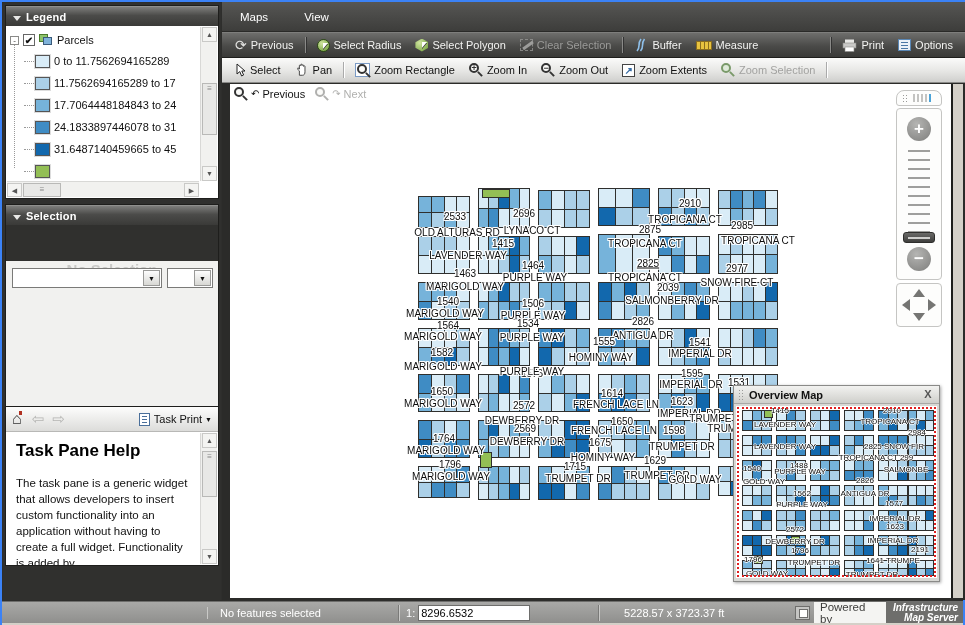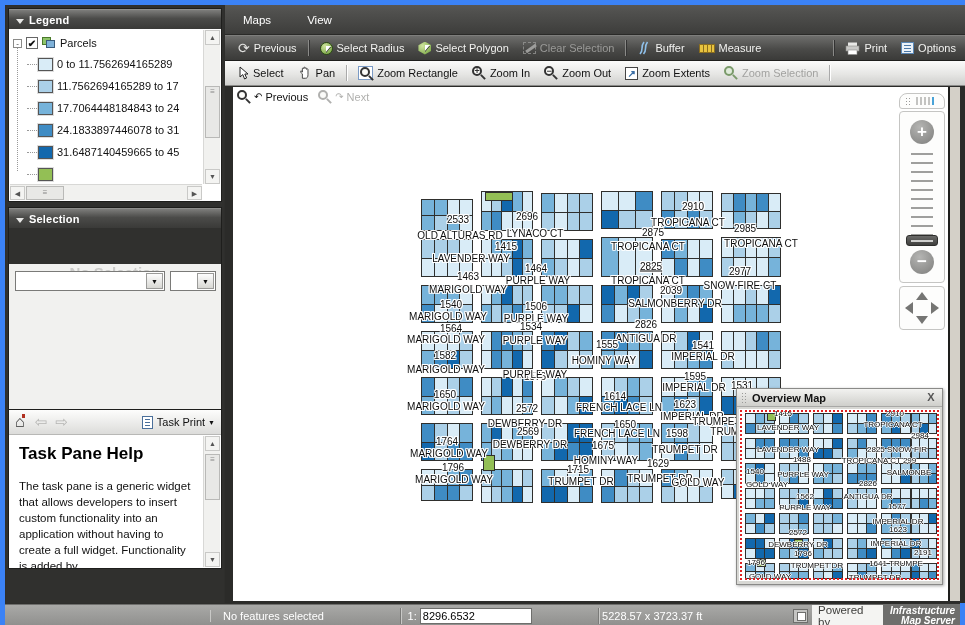--- a/index.html
+++ b/index.html
@@ -1,18 +1,18 @@
 <!DOCTYPE html>
 <html><head>
 <meta charset="utf-8">
 <style>
   * { box-sizing: border-box; margin: 0; padding: 0; }
   html,body { width:965px; height:625px; overflow:hidden; }
   body { font-family:"Liberation Sans", sans-serif; background:#1c1c1a; }
-  .app { position:relative; width:965px; height:625px; background:#2e2e2c; border:5px solid #3b82f6; }
+  .app { position:relative; width:965px; height:625px; background:#2e2e2c; border:2px solid #3b82f6; }
 
   
   .sidebar { position:absolute; left:1px; top:1px; width:218px; height:597px; background:#30302e; }
   .panel { position:absolute; left:2px; width:214px; border:1px solid #1e1e1c; }
   .panel-header { height:20px; background:linear-gradient(#7d7d7b,#4b4b49 45%,#3a3a38); color:#fff;
       font-size:11px; font-weight:bold; line-height:20px; padding-left:7px; letter-spacing:.2px;
       border-top:1px solid #8f8f8d; }
   .panel-header .tri { display:inline-block; width:0; height:0; border-left:4px solid transparent;
       border-right:4px solid transparent; border-top:5px solid #e8e8e6; margin-right:5px; }
 
@@ -174,21 +174,21 @@
       text-shadow:-1px 0 #fff, 1px 0 #fff, 0 -1px #fff, 0 1px #fff; }
 
   
   .statusbar { position:absolute; left:0; right:0; top:599px; height:22px; background:linear-gradient(#a9a9a7,#8f8f8d);
       border-top:1px solid #6e6e6c; display:flex; align-items:center; color:#fff; font-size:11px; }
   .sb-sep { width:1px; height:16px; background:#c9c9c7; box-shadow:-1px 0 0 #7a7a78; }
   .sb-sel { width:193px; padding-left:12px; }
   .sb-scale { display:flex; align-items:center; gap:3px; width:200px; padding-left:6px; }
   .sb-scale input { width:112px; height:16px; border:1px solid #6e6e6c; font-size:11px; font-family:"Liberation Sans",sans-serif;
       padding:0 2px; color:#000; }
-  .sb-extent { width:196px; padding-left:2px; }
+  .sb-extent { width:196px; padding-left:24px; }
   .sb-right { margin-left:auto; display:flex; align-items:center; height:100%; }
   .sb-winic { width:15px; height:14px; background:#c5c5c3; border:1px solid #6e6e6c; position:relative; margin-right:4px; }
   .sb-winic::after { content:""; position:absolute; right:1px; bottom:1px; width:7px; height:7px; background:#fff; border:1px solid #6e6e6c; }
   .sb-powered { background:#f4f4f2; color:#3e3e3c; height:100%; display:flex; align-items:center; padding:0 6px; font-size:11.5px; }
   .sb-brand { background:#6e6e6c; color:#fff; height:100%; padding:1px 5px 0 7px; text-align:right;
       font-size:10px; font-weight:bold; font-style:italic; line-height:10px; }
   .bottom-strip { position:absolute; left:0; right:0; top:621px; height:4px; background:#d4d0c8; }
 
   svg { display:block; }
 </style>
@@ -1306,21 +1306,21 @@
             <div class="gcell" style="left: 28px; top: 4px; width: 9px; height: 8px; background: rgb(147, 191, 85);"></div>
             <div class="gcell" style="left: 55px; top: 130px; width: 9px; height: 8px; background: rgb(147, 191, 85);"></div>
             <div class="gcell" style="left: 18px; top: 150px; width: 9px; height: 8px; background: rgb(147, 191, 85);"></div>
             <span class="ov-label" style="left: 44px; top: 4px;">1415</span>
             <span class="ov-label" style="left: 156px; top: 4px;">2910</span>
             <span class="ov-label" style="left: 49px; top: 18px;">LAVENDER WAY</span>
             <span class="ov-label" style="left: 154px; top: 15px;">TROPICANA CT</span>
             <span class="ov-label" style="left: 181px; top: 26px;">2984</span>
             <span class="ov-label" style="left: 49px; top: 40px;">LAVENDER WAY</span>
             <span class="ov-label" style="left: 158px; top: 40px;">2825 SNOW FIR</span>
-            <span class="ov-label" style="left: 63px; top: 50px;">1488</span>
+            <span class="ov-label" style="left: 63px; top: 59px;">1488</span>
             <span class="ov-label" style="left: 140px; top: 51px;">TROPICANA CT 299</span>
             <span class="ov-label" style="left: 16px; top: 62px;">1540</span>
             <span class="ov-label" style="left: 64px; top: 65px;">PURPLE WAY</span>
             <span class="ov-label" style="left: 170px; top: 63px;">SALMONBE</span>
             <span class="ov-label" style="left: 28px; top: 75px;">GOLD WAY</span>
             <span class="ov-label" style="left: 129px; top: 74px;">2826</span>
             <span class="ov-label" style="left: 66px; top: 87px;">1562</span>
             <span class="ov-label" style="left: 129px; top: 87px;">ANTIGUA DR</span>
             <span class="ov-label" style="left: 66px; top: 98px;">PURPLE WAY</span>
             <span class="ov-label" style="left: 158px; top: 97px; text-align: center;">1577</span>

